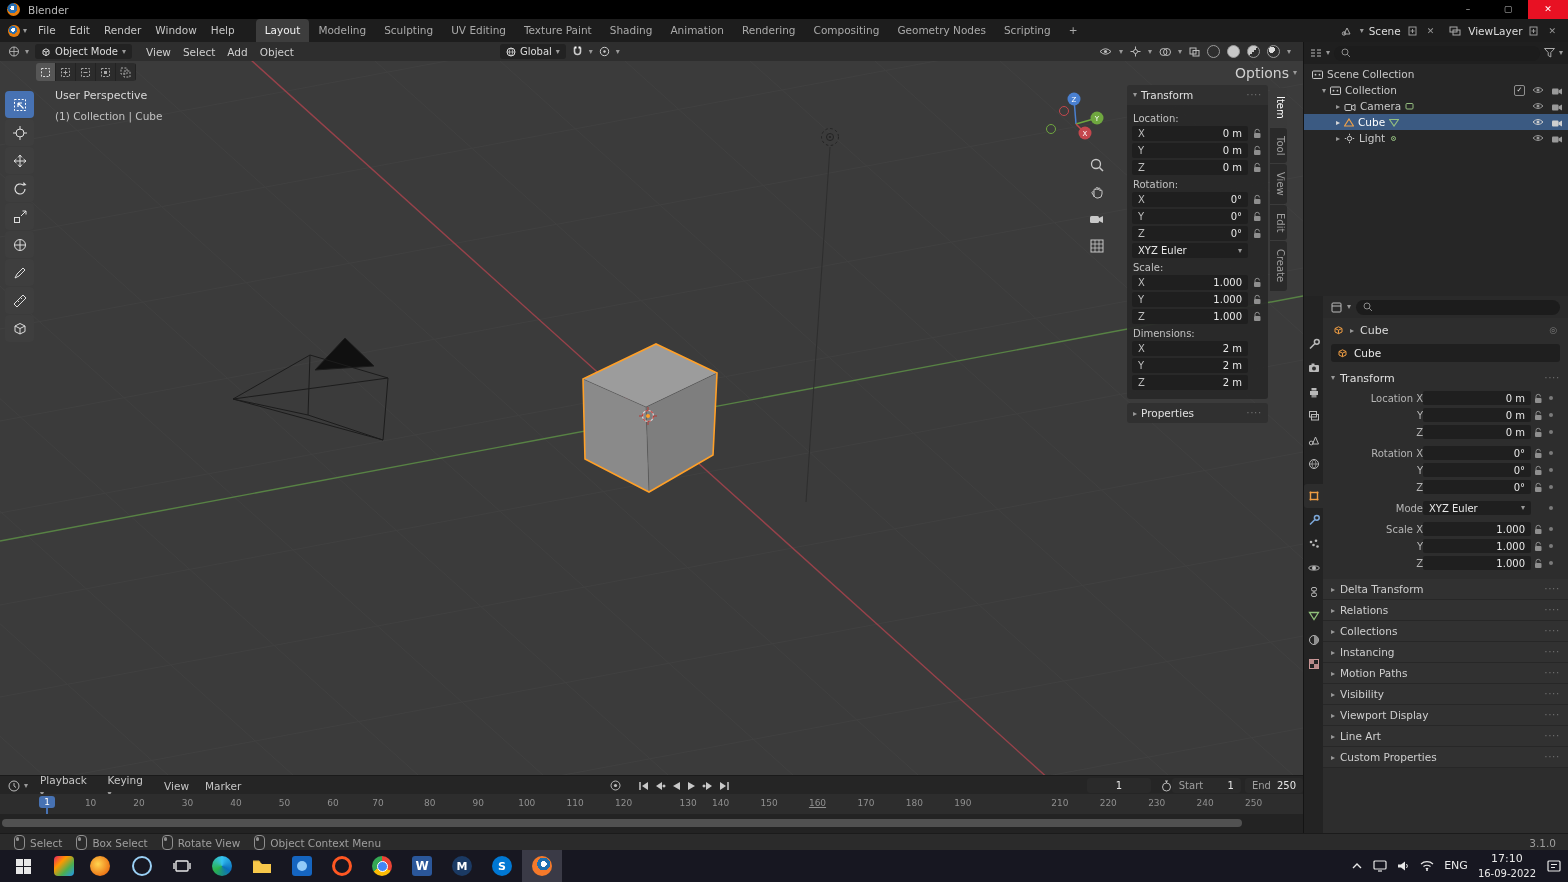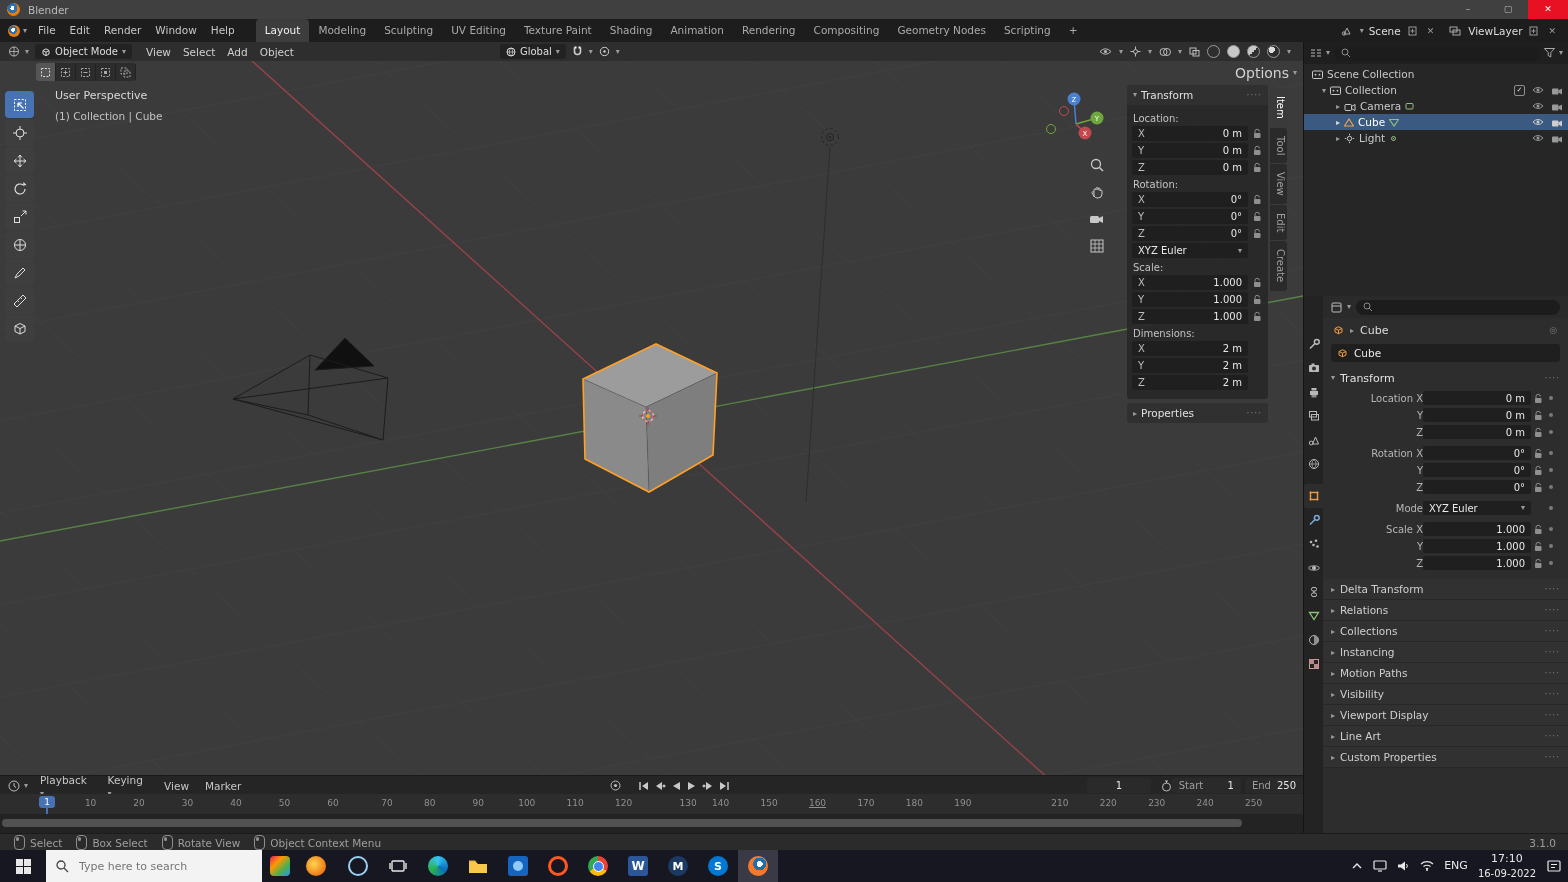--- a/index.html
+++ b/index.html
@@ -5,21 +5,21 @@
   html,body{margin:0;padding:0}
   body{width:1568px;height:882px;overflow:hidden;background:#2b2b2b;
        font-family:"DejaVu Sans","Liberation Sans",sans-serif;font-size:11px;color:#cfcfcf}
   .abs{position:absolute}
   svg{display:block}
   .caret{font-size:8px;color:#9a9a9a;line-height:1}
   .grip{margin-left:auto;color:#7a7a7a;letter-spacing:1px;font-size:9px}
   .tri{font-size:8px;color:#9a9a9a}
 
   
-  #titlebar{left:0;top:0;width:1568px;height:19px;background:#404040;display:flex;align-items:center}
+  #titlebar{left:0;top:0;width:1568px;height:19px;background:#000000;display:flex;align-items:center}
   .wbtn{width:40px;height:19px;text-align:center;line-height:19px;font-size:9px;color:#bdbdbd}
   .wbtn.close{background:#e81123;color:#fff}
 
   
   #topbar{left:0;top:19px;width:1568px;height:23px;background:#1d1d1d;display:flex;align-items:center}
   .menu-item{padding:0 7px;line-height:23px;color:#c6c6c6;font-size:10.5px}
   .ws-tab{padding:0 9px;line-height:23px;color:#aaa;font-size:10.5px;border-radius:4px 4px 0 0}
   .ws-tab.active{background:#3d3d3d;color:#f0f0f0}
   .mini-ico{display:inline-flex;align-items:center;margin:0 2px}
 
@@ -1143,21 +1143,21 @@
 
 <div class="abs" id="tl-ruler">
   <div id="timeline-ticks">
 
   <span class="tick" style="left: 90.614px;">10</span>
       <span class="tick" style="left: 139.074px;">20</span>
       <span class="tick" style="left: 187.534px;">30</span>
       <span class="tick" style="left: 235.994px;">40</span>
       <span class="tick" style="left: 284.454px;">50</span>
       <span class="tick" style="left: 332.914px;">60</span>
-      <span class="tick" style="left: 387px;">70</span>
+      <span class="tick" style="left: 378px;">70</span>
       <span class="tick" style="left: 429.834px;">80</span>
       <span class="tick" style="left: 478.294px;">90</span>
       <span class="tick" style="left: 526.754px;">100</span>
       <span class="tick" style="left: 575.214px;">110</span>
       <span class="tick" style="left: 623.674px;">120</span>
       <span class="tick" style="left: 672.134px; margin-left: 16px;">130</span>
       <span class="tick" style="left: 720.594px;">140</span>
       <span class="tick" style="left: 769.054px;">150</span>
       <span class="tick" style="left: 817.514px; text-decoration: underline;">160</span>
       <span class="tick" style="left: 865.974px;">170</span>
@@ -1210,27 +1210,20 @@
 
 <div class="abs" id="taskbar">
   <div class="tb-slot" style="width:46px">
     <svg width="17" height="17">
         <rect x="1" y="1" width="7" height="7" fill="#e8e8e8"></rect>
         <rect x="9" y="1" width="7" height="7" fill="#e8e8e8"></rect>
         <rect x="1" y="9" width="7" height="7" fill="#e8e8e8"></rect>
         <rect x="9" y="9" width="7" height="7" fill="#e8e8e8"></rect>
       </svg>
   </div>
-  <div style="width:216px;height:32px;background:#f3f3f3;display:flex;align-items:center;gap:8px;padding:0 10px;box-sizing:border-box">
-    <svg width="13" height="13">
-        <circle cx="5" cy="5" r="4" fill="none" stroke="#444" stroke-width="1.3"></circle>
-        <line x1="8" y1="8" x2="12" y2="12" stroke="#444" stroke-width="1.3"></line>
-      </svg>
-    <input style="border: none; background: transparent; outline: none; font-size: 11px; color: rgb(51, 51, 51); width: 160px; font-family: inherit;" placeholder="Type here to search">
-  </div>
   <div class="tb-slot" style="width:36px">
       <span style="width:20px;height:20px;border-radius:4px;background:linear-gradient(135deg,#e91e63,#ff9800,#4caf50,#2196f3)"></span>
     </div>
   <div class="tb-slot" style="width:36px;margin-right:4px">
       <span style="width:20px;height:20px;border-radius:50%;background:radial-gradient(circle at 40% 40%,#ffd54f,#e65100)"></span>
     </div>
   <div class="tb-slot">
       <span style="width:16px;height:16px;border-radius:50%;border:2.5px solid #9ad0f5"></span>
     </div>
   <div class="tb-slot">

